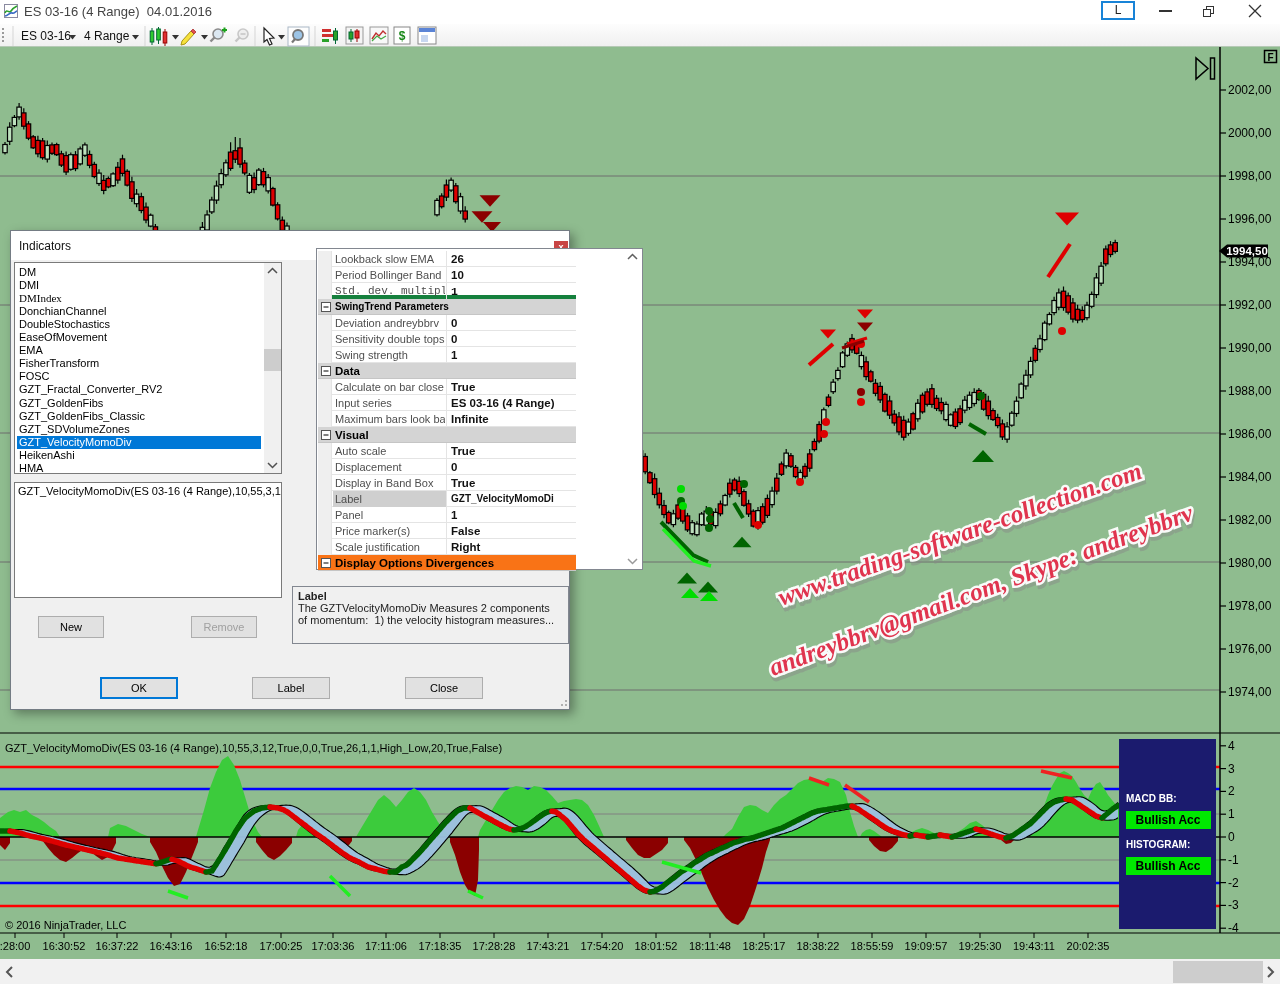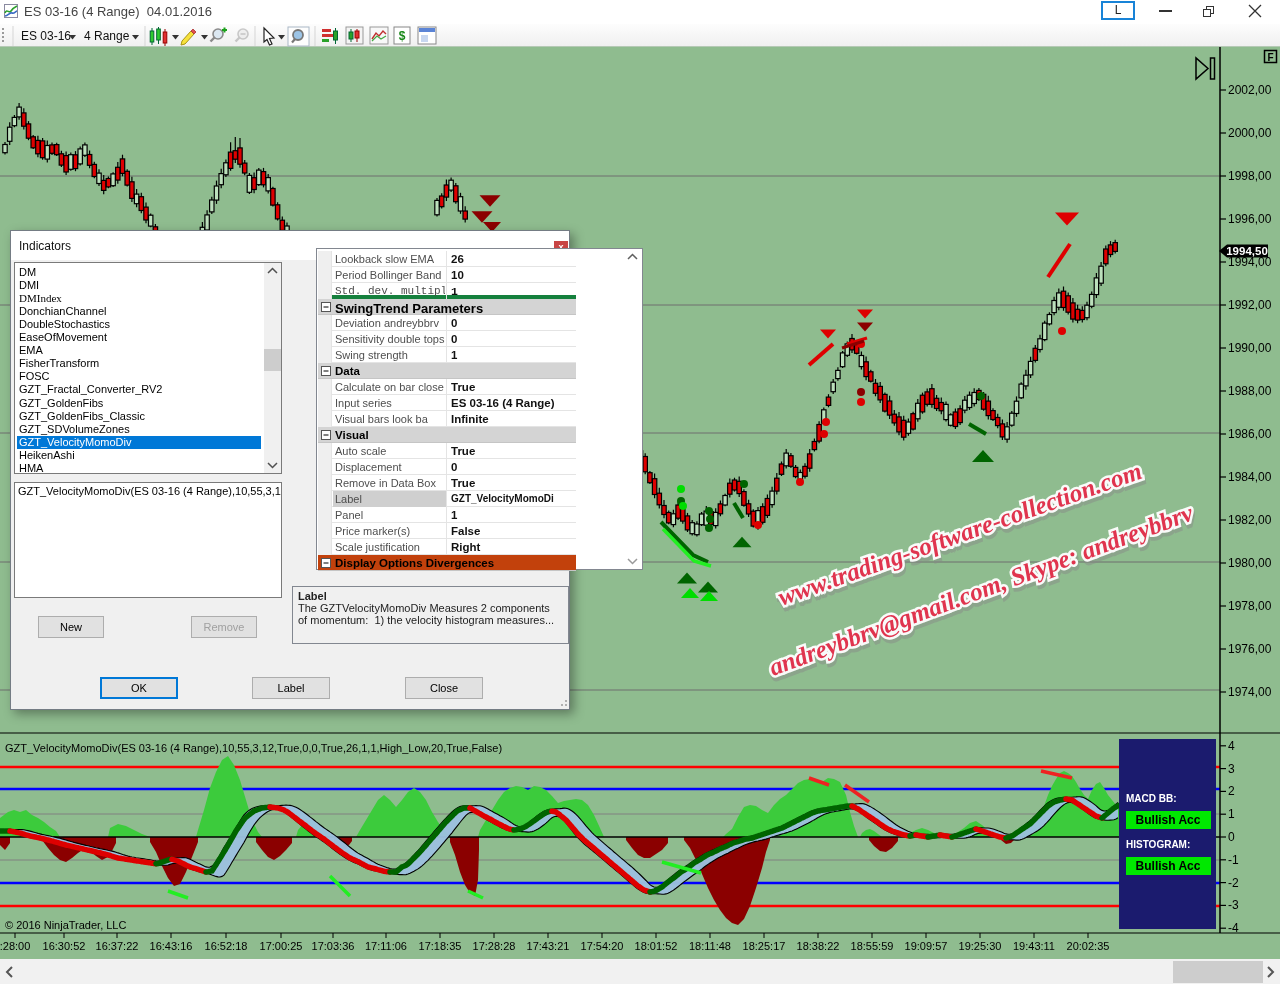--- a/index.html
+++ b/index.html
@@ -752,21 +752,21 @@
         </div>
         <div style="position:absolute;left:130px;top:0;width:128px;height:16px;overflow:hidden;">
           <span style="position:absolute;left:3px;top:1.5px;color:#111;font-weight:bold;font-size:11.5px;white-space:nowrap;">1</span>
         </div>
       </div>
       <div style="position:absolute;left:1px;top:50px;width:258px;height:16px;background:#D4D4D4;border-bottom:1px solid #c5c5c5;">
         <svg style="position:absolute;left:3px;top:3px;" width="10" height="10">
           <rect x="0.5" y="0.5" width="9" height="9" fill="#fff" stroke="#555"></rect>
           <line x1="2.5" y1="5" x2="7.5" y2="5" stroke="#000"></line>
         </svg>
-        <span style="position:absolute;left:17px;top:1.5px;font-weight:bold;color:#000;font-size:13px;white-space:nowrap;">SwingTrend Parameters</span>
+        <span style="position:absolute;left:17px;top:1.5px;font-weight:bold;color:#000;font-size:10px;white-space:nowrap;">SwingTrend Parameters</span>
       </div>
       <div style="position:absolute;left:1px;top:66px;width:258px;height:16px;border-bottom:1px solid #e4e4e4;">
         <div style="position:absolute;left:0;top:0;width:14px;height:16px;background:#EFEFEF;border-right:1px solid #e4e4e4;"></div>
         <div style="position:absolute;left:15px;top:0;width:114px;height:16px;border-right:1px solid #e4e4e4;">
           <span style="position:absolute;left:2px;top:1.5px;color:#4e4e4e;font-size:11px;white-space:nowrap;overflow:hidden;width:110px;">Deviation andreybbrv</span>
         </div>
         <div style="position:absolute;left:130px;top:0;width:128px;height:16px;overflow:hidden;">
           <span style="position:absolute;left:3px;top:1.5px;color:#111;font-weight:bold;font-size:11.5px;white-space:nowrap;">0</span>
         </div>
       </div>
@@ -809,21 +809,21 @@
         <div style="position:absolute;left:15px;top:0;width:114px;height:16px;border-right:1px solid #e4e4e4;">
           <span style="position:absolute;left:2px;top:1.5px;color:#4e4e4e;font-size:11px;white-space:nowrap;overflow:hidden;width:110px;">Input series</span>
         </div>
         <div style="position:absolute;left:130px;top:0;width:128px;height:16px;overflow:hidden;">
           <span style="position:absolute;left:3px;top:1.5px;color:#111;font-weight:bold;font-size:11.5px;white-space:nowrap;">ES 03-16 (4 Range)</span>
         </div>
       </div>
       <div style="position:absolute;left:1px;top:162px;width:258px;height:16px;border-bottom:1px solid #e4e4e4;">
         <div style="position:absolute;left:0;top:0;width:14px;height:16px;background:#EFEFEF;border-right:1px solid #e4e4e4;"></div>
         <div style="position:absolute;left:15px;top:0;width:114px;height:16px;border-right:1px solid #e4e4e4;">
-          <span style="position:absolute;left:2px;top:1.5px;color:#4e4e4e;font-size:11px;white-space:nowrap;overflow:hidden;width:110px;">Visual bars look ba</span>
+          <span style="position:absolute;left:2px;top:1.5px;color:#4e4e4e;font-size:11px;white-space:nowrap;overflow:hidden;width:110px;">Maximum bars look ba</span>
         </div>
         <div style="position:absolute;left:130px;top:0;width:128px;height:16px;overflow:hidden;">
           <span style="position:absolute;left:3px;top:1.5px;color:#111;font-weight:bold;font-size:11.5px;white-space:nowrap;">Infinite</span>
         </div>
       </div>
       <div style="position:absolute;left:1px;top:178px;width:258px;height:16px;background:#D4D4D4;border-bottom:1px solid #c5c5c5;">
         <svg style="position:absolute;left:3px;top:3px;" width="10" height="10">
           <rect x="0.5" y="0.5" width="9" height="9" fill="#fff" stroke="#555"></rect>
           <line x1="2.5" y1="5" x2="7.5" y2="5" stroke="#000"></line>
         </svg>
@@ -843,21 +843,21 @@
         <div style="position:absolute;left:15px;top:0;width:114px;height:16px;border-right:1px solid #e4e4e4;">
           <span style="position:absolute;left:2px;top:1.5px;color:#4e4e4e;font-size:11px;white-space:nowrap;overflow:hidden;width:110px;">Displacement</span>
         </div>
         <div style="position:absolute;left:130px;top:0;width:128px;height:16px;overflow:hidden;">
           <span style="position:absolute;left:3px;top:1.5px;color:#111;font-weight:bold;font-size:11.5px;white-space:nowrap;">0</span>
         </div>
       </div>
       <div style="position:absolute;left:1px;top:226px;width:258px;height:16px;border-bottom:1px solid #e4e4e4;">
         <div style="position:absolute;left:0;top:0;width:14px;height:16px;background:#EFEFEF;border-right:1px solid #e4e4e4;"></div>
         <div style="position:absolute;left:15px;top:0;width:114px;height:16px;border-right:1px solid #e4e4e4;">
-          <span style="position:absolute;left:2px;top:1.5px;color:#4e4e4e;font-size:11px;white-space:nowrap;overflow:hidden;width:110px;">Remove in Data Box</span>
+          <span style="position:absolute;left:2px;top:1.5px;color:#4e4e4e;font-size:11px;white-space:nowrap;overflow:hidden;width:110px;">Display in Band Box</span>
         </div>
         <div style="position:absolute;left:130px;top:0;width:128px;height:16px;overflow:hidden;">
           <span style="position:absolute;left:3px;top:1.5px;color:#111;font-weight:bold;font-size:11.5px;white-space:nowrap;">True</span>
         </div>
       </div>
       <div style="position:absolute;left:1px;top:242px;width:258px;height:16px;border-bottom:1px solid #e4e4e4;">
         <div style="position:absolute;left:0;top:0;width:14px;height:16px;background:#EFEFEF;border-right:1px solid #e4e4e4;"></div>
         <div style="position:absolute;left:15px;top:0;width:114px;height:16px;background:#CFCFCF;border-right:1px solid #e4e4e4;">
           <span style="position:absolute;left:2px;top:1.5px;color:#4e4e4e;font-size:11px;white-space:nowrap;overflow:hidden;width:110px;">Label</span>
         </div>
@@ -885,21 +885,21 @@
       </div>
       <div style="position:absolute;left:1px;top:290px;width:258px;height:16px;border-bottom:1px solid #e4e4e4;">
         <div style="position:absolute;left:0;top:0;width:14px;height:16px;background:#EFEFEF;border-right:1px solid #e4e4e4;"></div>
         <div style="position:absolute;left:15px;top:0;width:114px;height:16px;border-right:1px solid #e4e4e4;">
           <span style="position:absolute;left:2px;top:1.5px;color:#4e4e4e;font-size:11px;white-space:nowrap;overflow:hidden;width:110px;">Scale justification</span>
         </div>
         <div style="position:absolute;left:130px;top:0;width:128px;height:16px;overflow:hidden;">
           <span style="position:absolute;left:3px;top:1.5px;color:#111;font-weight:bold;font-size:11.5px;white-space:nowrap;">Right</span>
         </div>
       </div>
-      <div style="position:absolute;left:1px;top:306px;width:258px;height:16px;background:#c2410c;border-bottom:1px solid #c5c5c5;">
+      <div style="position:absolute;left:1px;top:306px;width:258px;height:16px;background:#f97316;border-bottom:1px solid #c5c5c5;">
         <svg style="position:absolute;left:3px;top:3px;" width="10" height="10">
           <rect x="0.5" y="0.5" width="9" height="9" fill="#fff" stroke="#555"></rect>
           <line x1="2.5" y1="5" x2="7.5" y2="5" stroke="#000"></line>
         </svg>
         <span style="position:absolute;left:17px;top:1.5px;font-weight:bold;color:#000;font-size:11.5px;white-space:nowrap;">Display Options Divergences</span>
       </div>
    <div style="position:absolute;right:1px;top:2px;width:16px;height:14px;"><svg width="11" height="8" style="margin-left:2px;">
           <path d="M1,6 L5.5,1.5 L10,6" stroke="#606060" stroke-width="1.5" fill="none"></path>
         </svg></div>
    <div style="position:absolute;right:1px;top:306px;width:16px;height:14px;"><svg width="11" height="8" style="margin-left:2px;">

